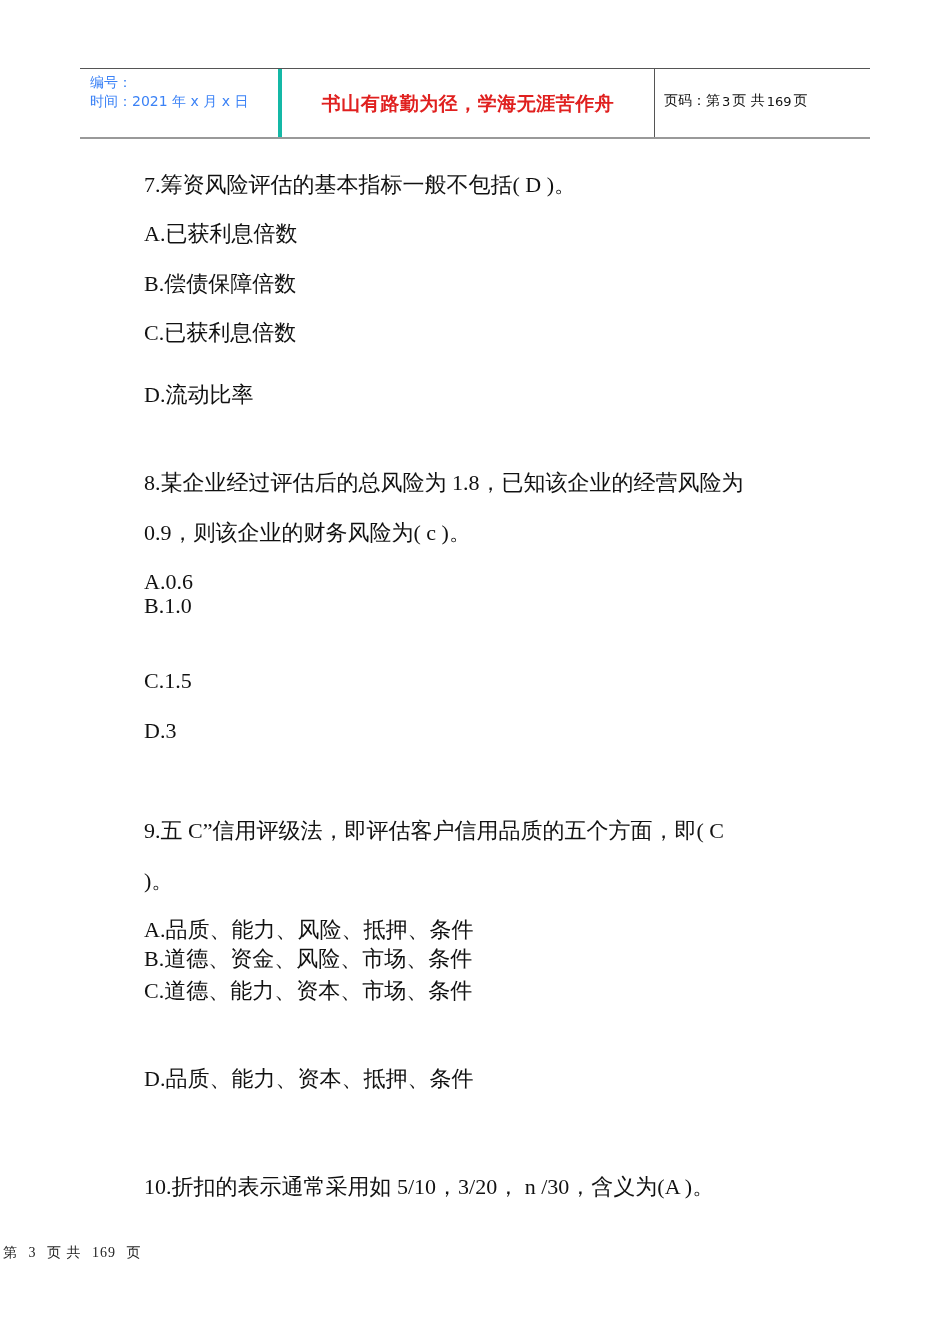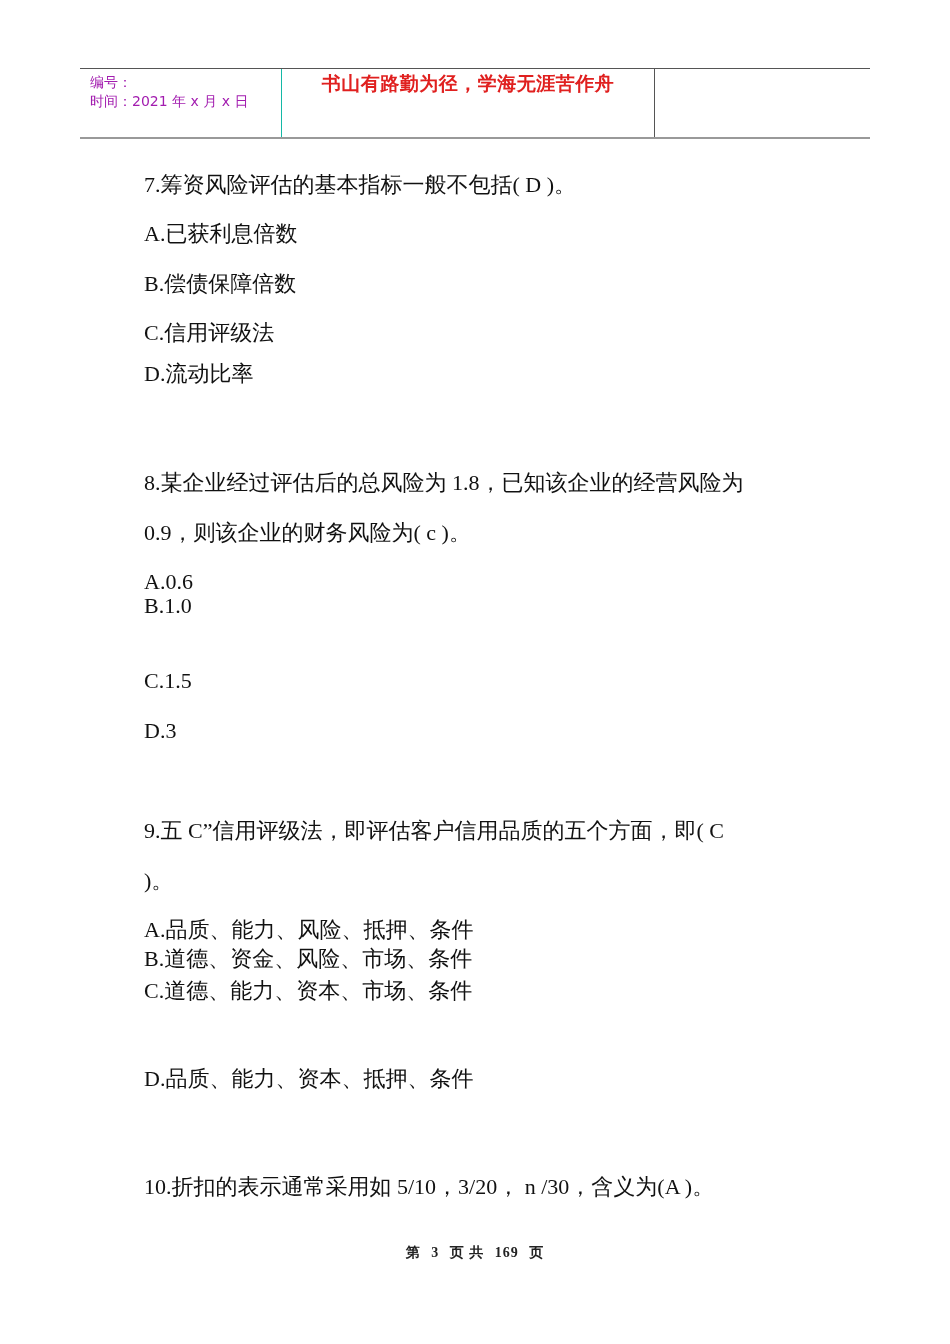--- a/index.html
+++ b/index.html
@@ -1,51 +1,58 @@
 <!DOCTYPE html>
 <html><head>
 <meta charset="utf-8">
 <style>
   html, body { margin: 0; padding: 0; background: #ffffff; }
   body { width: 950px; height: 1344px; position: relative; font-family: "Liberation Serif", "DejaVu Serif", serif; color: #111; overflow: hidden; }
 
   .header { position: absolute; left: 80px; top: 68px; width: 790px; height: 68px; border-top: 1px solid #555; border-bottom: 2px solid #999; display: flex; }
   .hcell { height: 100%; box-sizing: border-box; position: relative; }
-  .hleft { width: 202px; border-right: 1px solid #14b8a6; padding: 4px 0 8px 10px; font-family: "DejaVu Sans", "Liberation Sans", sans-serif; font-size: 14px; line-height: 19px; color: #a21caf; }
-  .hmid { width: 373px; border-right: 1px solid #555; display: flex; align-items: flex-start; justify-content: center; }
+  .hleft { width: 202px; border-right: 4px solid #14b8a6; padding: 4px 0 8px 10px; font-family: "DejaVu Sans", "Liberation Sans", sans-serif; font-size: 14px; line-height: 19px; color: #3b82f6; }
+  .hmid { width: 373px; border-right: 1px solid #555; display: flex; align-items: center; justify-content: center; }
   .hmid .motto { color: #e0201f; font-family: "DejaVu Sans", "Liberation Sans", sans-serif; font-size: 19px; font-weight: bold; letter-spacing: 0.5px; margin-top: 2px; }
   .hright { flex: 1; display: flex; align-items: center; padding-left: 9px; font-family: "DejaVu Sans", "Liberation Sans", sans-serif; font-size: 14px; color: #111; margin-top: -2px; }
   .hright .num { font-size: 13px; margin: 0 2px; }
 
   .content { position: absolute; left: 144px; top: 160px; width: 680px; font-size: 22px; }
   .line { position: absolute; left: 0; white-space: nowrap; height: 30px; line-height: 30px; }
 
-  .footer { position: absolute; top: 1244px; left: 0; width: 950px; text-align: center; font-size: 14px; color: #222; letter-spacing: 1px; font-weight: bold; }
+  .footer { position: absolute; top: 1244px; left: 0; width: 950px; text-align: left; font-size: 14px; color: #222; letter-spacing: 1px; }
   .footer span { margin: 0 3px; }
 </style>
 </head>
 <body>
 
 <div class="header">
   <div class="hcell hleft">
     <div>编号：</div>
     <div>时间：2021 年 x 月 x 日</div>
   </div>
   <div class="hcell hmid">
     <div class="motto">书山有路勤为径，学海无涯苦作舟</div>
   </div>
+  <div class="hcell hright">
+    <span>页码：第</span>
+    <span class="num">3</span>
+    <span>页  共</span>
+    <span class="num">169</span>
+    <span>页</span>
+  </div>
 </div>
 
 <div class="content">
 
   <div class="line" style="top:10px">7.筹资风险评估的基本指标一般不包括(    D    )。</div>
   <div class="line" style="top:59px">A.已获利息倍数</div>
   <div class="line" style="top:109px">B.偿债保障倍数</div>
-  <div class="line" style="top:158px">C.信用评级法</div>
-  <div class="line" style="top:199px">D.流动比率</div>
+  <div class="line" style="top:158px">C.已获利息倍数</div>
+  <div class="line" style="top:220px">D.流动比率</div>
 
   <div class="line" style="top:308px">8.某企业经过评估后的总风险为 1.8，已知该企业的经营风险为</div>
   <div class="line" style="top:358px">0.9，则该企业的财务风险为(    c    )。</div>
   <div class="line" style="top:407px">A.0.6</div>
   <div class="line" style="top:431px">B.1.0</div>
   <div class="line" style="top:506px">C.1.5</div>
   <div class="line" style="top:556px">D.3</div>
 
   <div class="line" style="top:656px">9.五 C”信用评级法，即评估客户信用品质的五个方面，即(    C</div>
   <div class="line" style="top:706px">)。</div>

